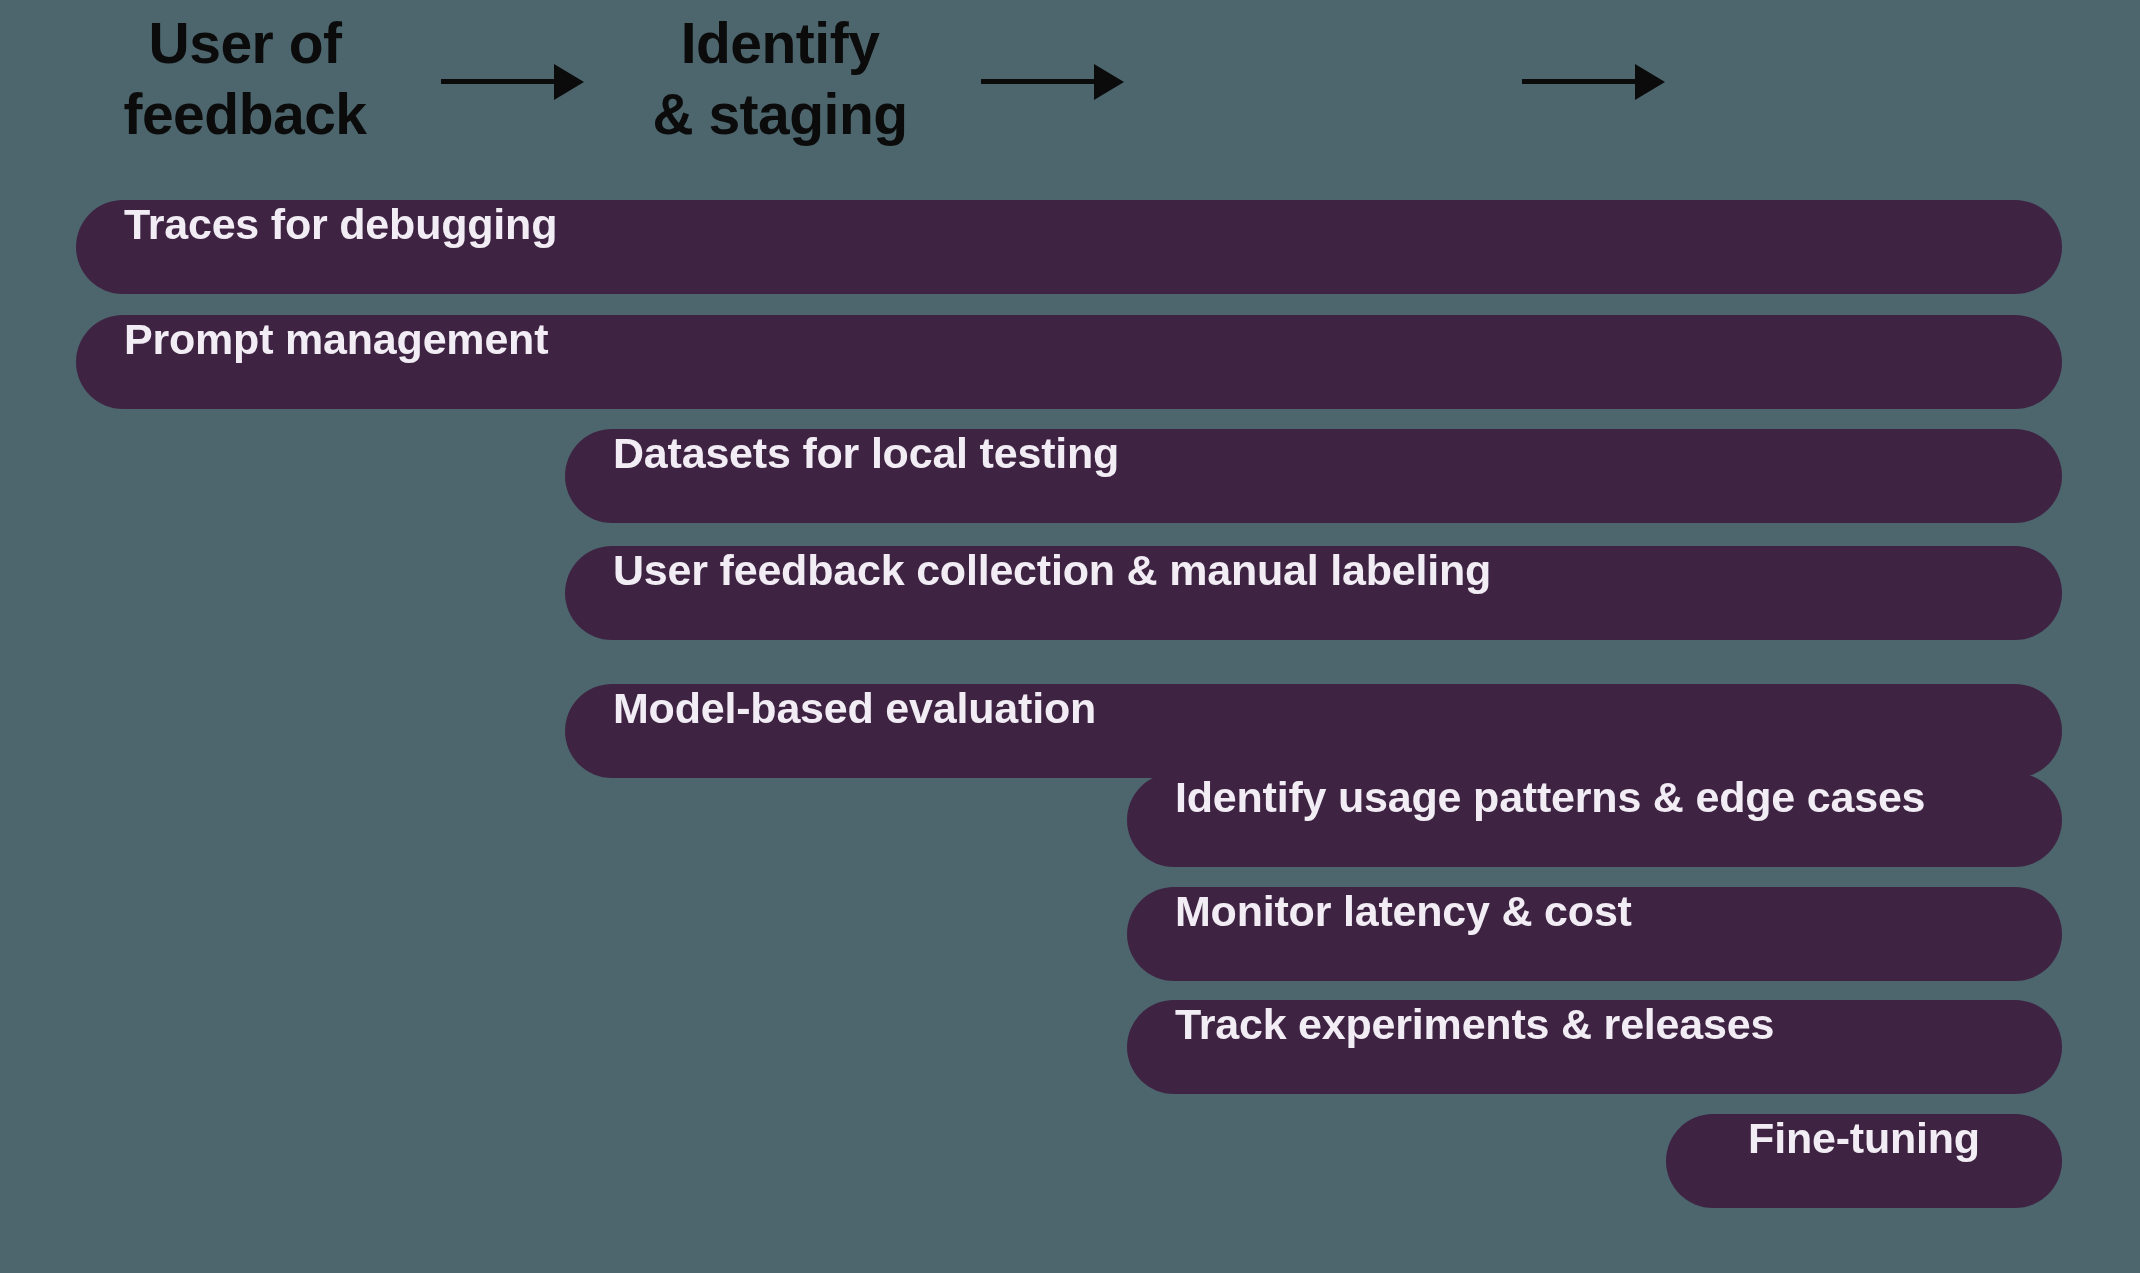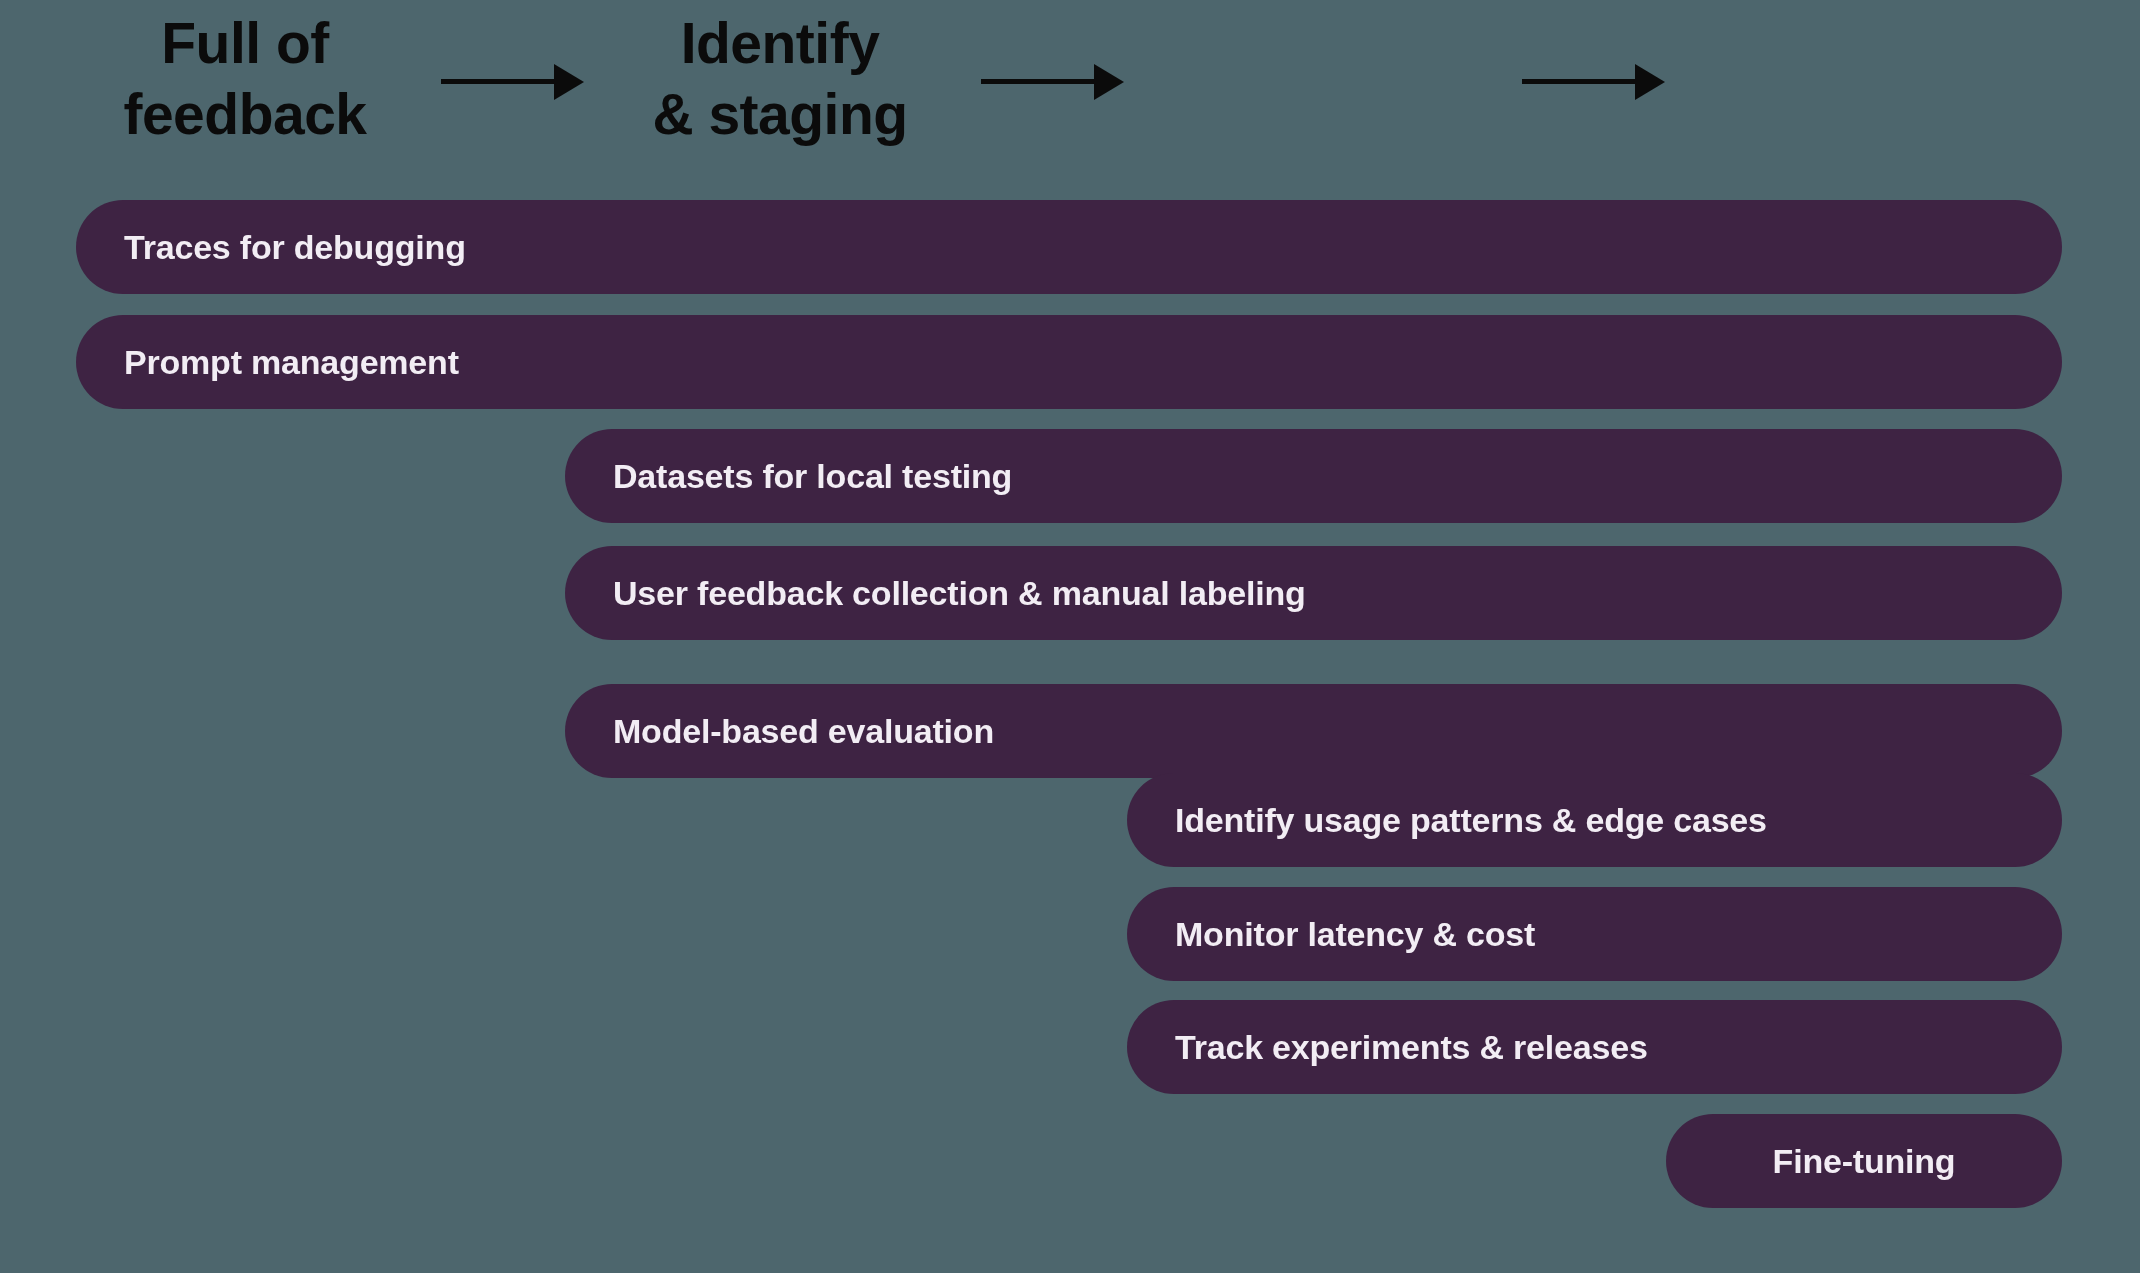--- a/index.html
+++ b/index.html
@@ -50,25 +50,25 @@
     border-left: 30px solid var(--arrow, #0B0B0B);
   }
 
   
   .bar {
     position: absolute;
     height: 94px;
     background: var(--bar, #3E2343);
     border-radius: 47px;
     display: flex;
-    align-items: center;
+    align-items: flex-start;
     box-sizing: border-box;
     padding-left: 48px;
     color: var(--bar_text, #F2EDF4);
-    font-size: 34px;
+    font-size: 43px;
     font-weight: 700;
     letter-spacing: -0.2px;
     white-space: nowrap;
   }
   .bar.center { justify-content: center; padding-left: 0; }
   .b0 { left:   76px; top:  200px; width: 1986px; }
   .b1 { left:   76px; top:  315px; width: 1986px; }
   .b2 { left:  565px; top:  429px; width: 1497px; }
   .b3 { left:  565px; top:  546px; width: 1497px; }
   .b4 { left:  565px; top:  684px; width: 1497px; }
@@ -76,21 +76,21 @@
   .b6 { left: 1127px; top:  887px; width:  935px; }
   .b7 { left: 1127px; top: 1000px; width:  935px; }
   .b8 { left: 1666px; top: 1114px; width:  396px; }
 </style>
 </head>
 <body>
 
 <div id="canvas">
 
   <div class="stage s0">
-    <div>Full of</div>
+    <div>User of</div>
     <div>feedback</div>
   </div>
   <div class="stage s1">
     <div>Identify</div>
     <div>&amp; staging</div>
   </div>
   <div class="stage s2">
   </div>
 
   <div class="arrow a0">

